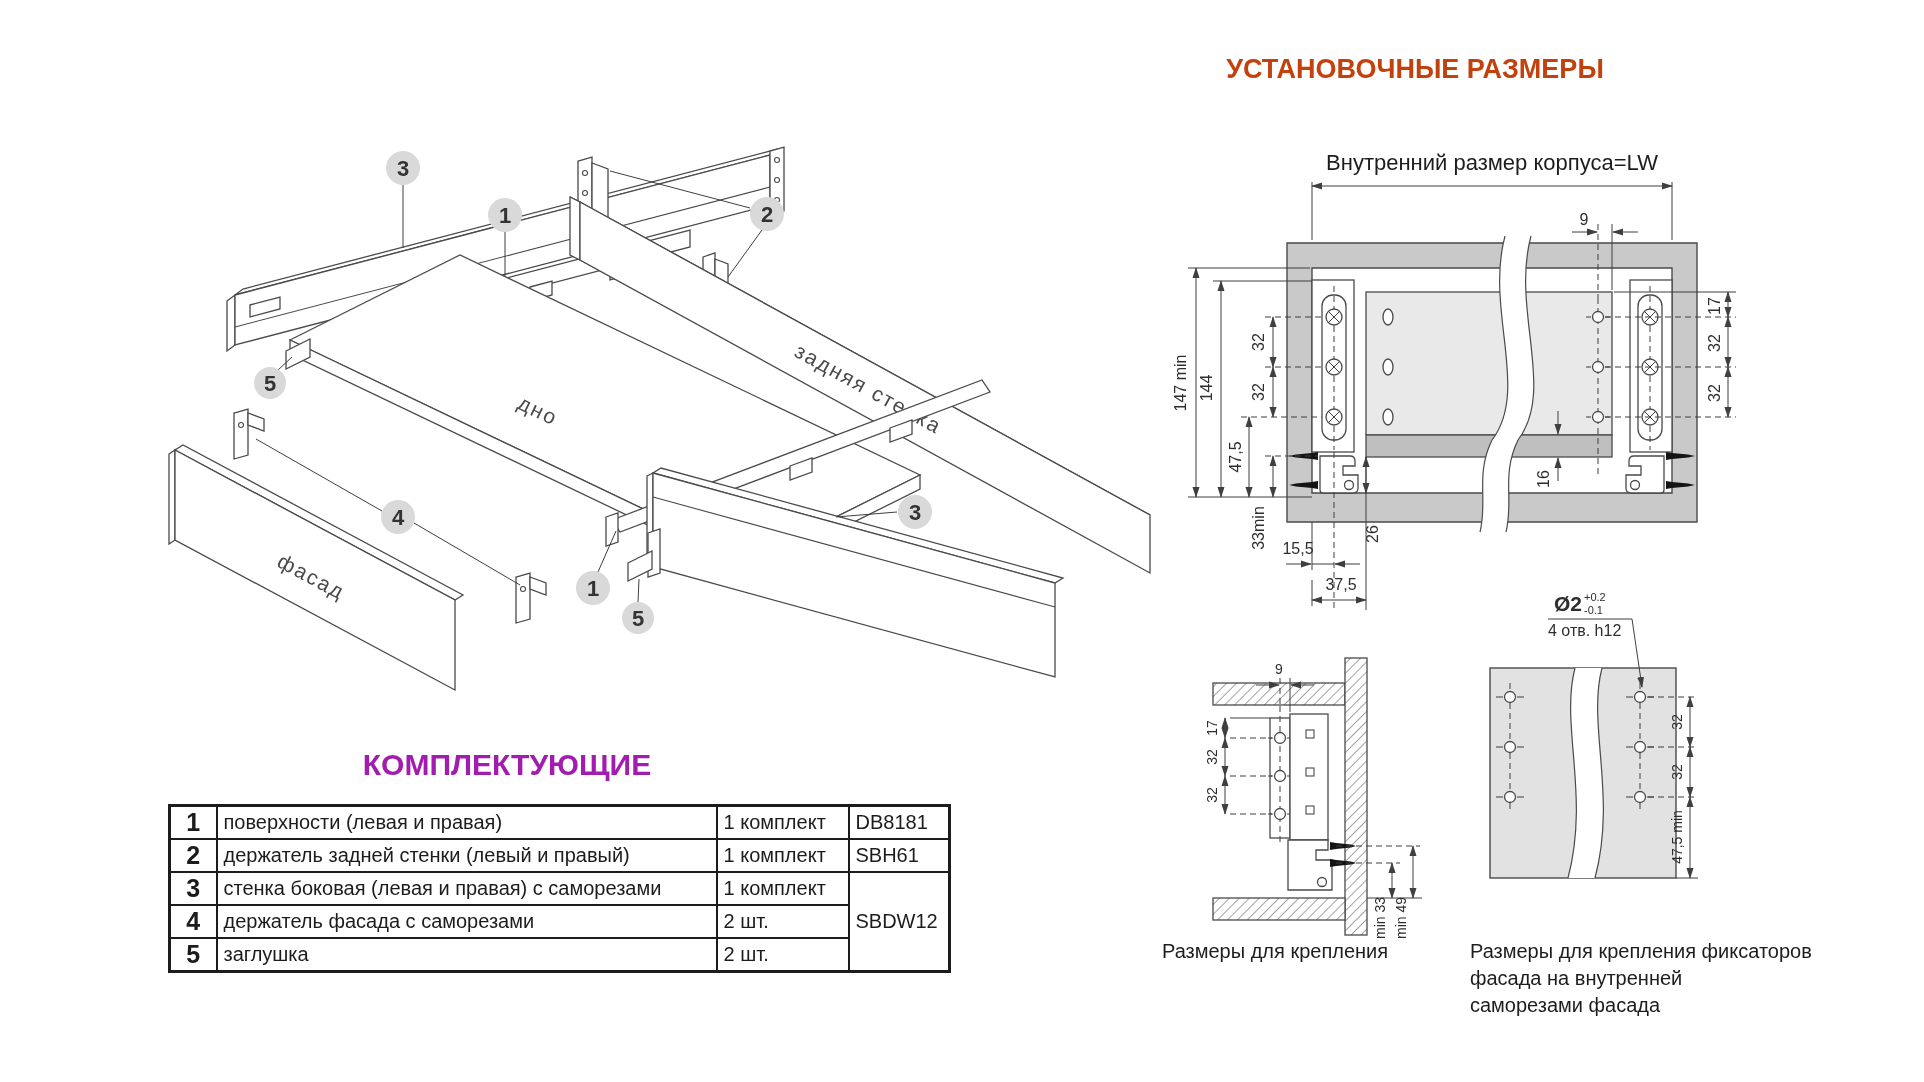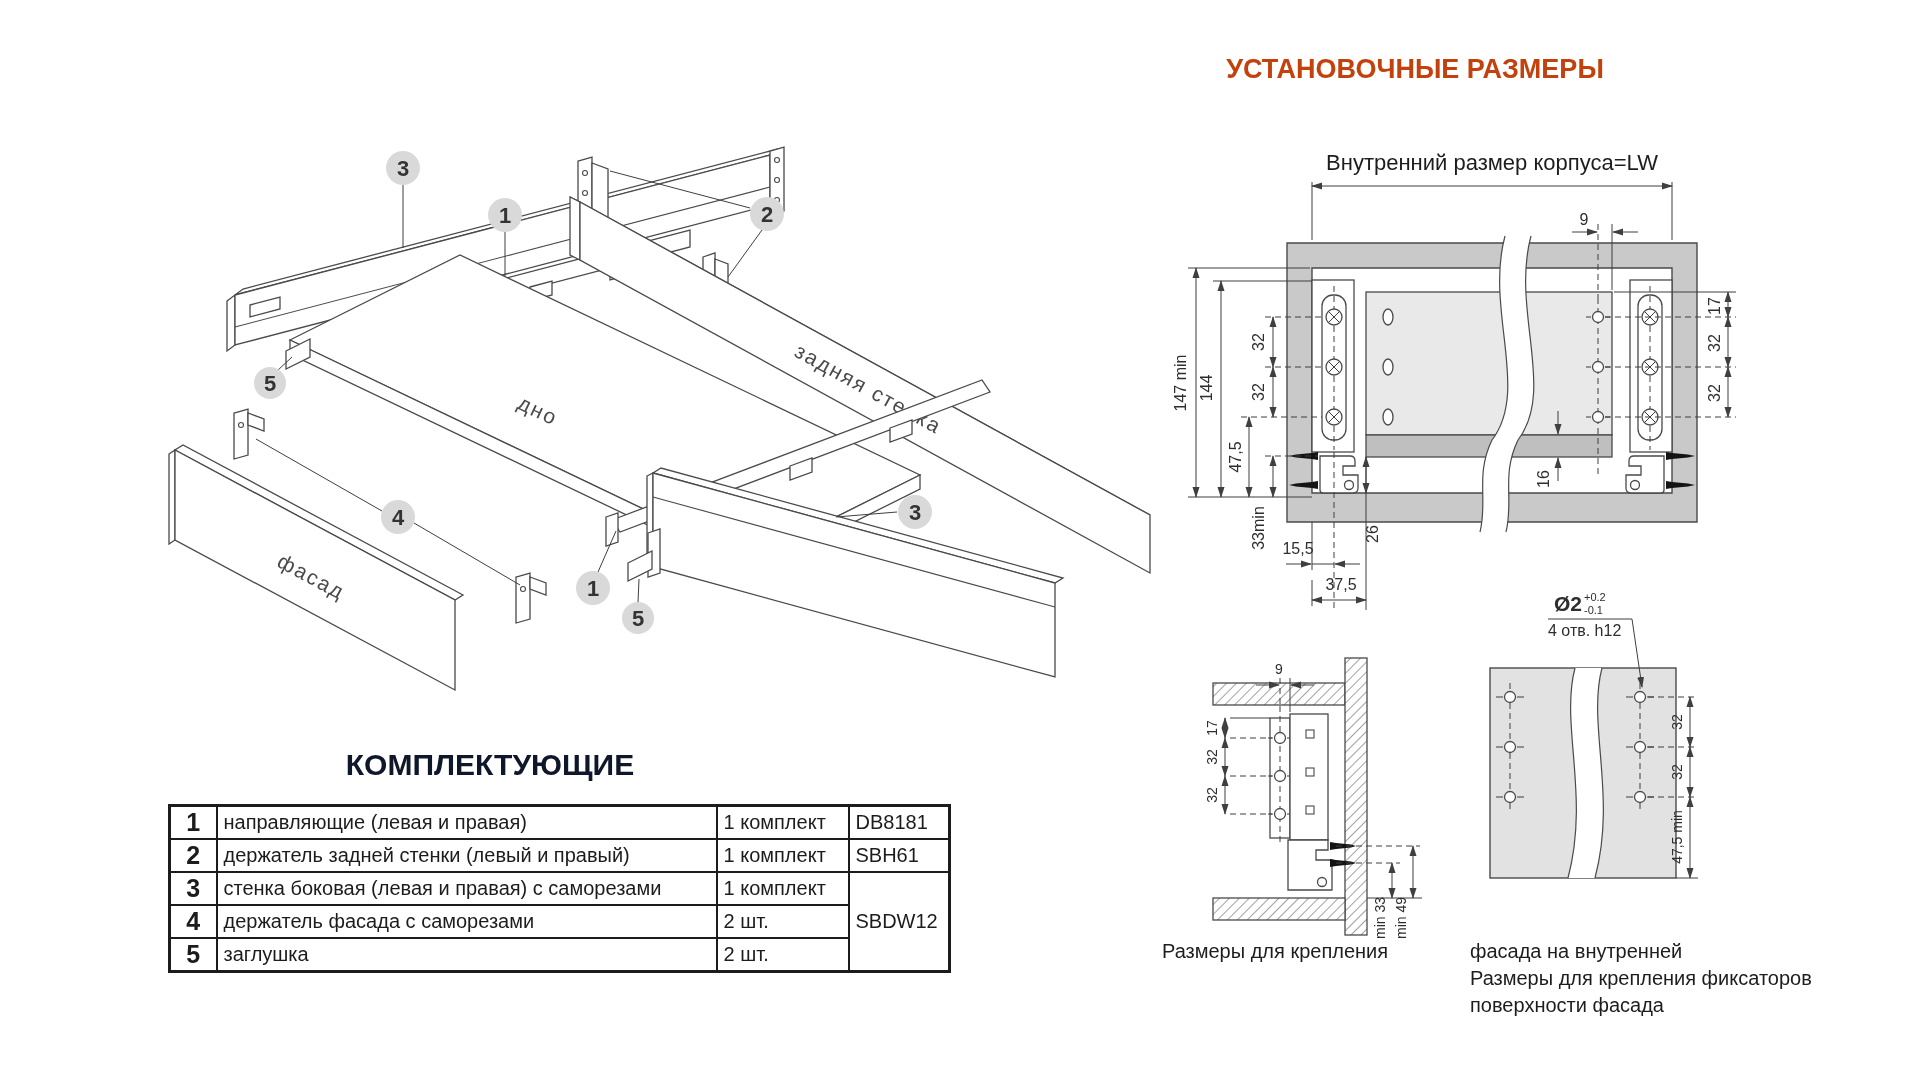--- a/index.html
+++ b/index.html
@@ -1,21 +1,21 @@
 <!DOCTYPE html>
 <html><head>
 <meta charset="utf-8">
 <style>
   html,body{margin:0;padding:0;background:#fff;}
   body{width:1924px;height:1082px;position:relative;font-family:"Liberation Sans",sans-serif;color:#222;overflow:hidden;}
   .abs{position:absolute;}
   
   #right-title{left:1075px;top:52px;width:680px;text-align:center;font-weight:bold;font-size:27px;line-height:34px;color:#c2410c;}
   
-  #comp-title{left:168px;top:748px;width:644px;text-align:center;font-weight:bold;font-size:30px;color:#0f172a;}
+  #comp-title{left:185px;top:748px;width:644px;text-align:center;font-weight:bold;font-size:30px;color:#a21caf;}
   
   #comp-table{left:168px;top:804px;border-collapse:collapse;table-layout:fixed;}
   #comp-table td{border:2px solid #1c1c1c;font-size:20px;color:#1c1c1c;height:31px;padding:0 6px;white-space:nowrap;background:#fff;}
   #comp-table td.num{font-size:25px;font-weight:bold;text-align:center;padding:0;}
   #comp-table td.qty,#comp-table td.code{}
   
   .caption{font-size:20px;line-height:27px;text-align:left;color:#1d1d1d;}
   #caption-back{left:1162px;top:938px;width:310px;}
   #caption-facade{left:1470px;top:938px;width:370px;}
   
@@ -482,38 +482,38 @@
     <text class="dimtxt-s" x="202" y="147" text-anchor="middle" transform="rotate(-90 202 147)">32</text>
     <text class="dimtxt-s" x="202" y="197" text-anchor="middle" transform="rotate(-90 202 197)">32</text>
     <text class="dimtxt-s" x="202" y="262" text-anchor="middle" transform="rotate(-90 202 262)">47,5 min</text>
   </g>
 </svg>
 
 <div class="abs caption" id="caption-back">
   <div>Размеры для крепления</div>
 </div>
 <div class="abs caption" id="caption-facade">
+  <div>Размеры для крепления фиксаторов</div>
   <div>фасада на внутренней</div>
-  <div>Размеры для крепления фиксаторов</div>
-  <div>поверхности фасада</div>
+  <div>саморезами фасада</div>
 </div>
 
 <div class="abs" id="comp-title">КОМПЛЕКТУЮЩИЕ</div>
 
 <table class="abs" id="comp-table" style="border:3px solid #1c1c1c;">
   <colgroup>
       <col style="width:47px">
       <col style="width:500px">
       <col style="width:132px">
       <col style="width:101px">
     </colgroup>
   <tbody>
       <tr>
     <td class="num">1</td>
-    <td class="desc">направляющие (левая и правая)</td>
+    <td class="desc">поверхности (левая и правая)</td>
     <td class="qty">1 комплект</td>
     <td class="code">DB8181</td>
   </tr>
   <tr>
     <td class="num">2</td>
     <td class="desc">держатель задней стенки (левый и правый)</td>
     <td class="qty">1 комплект</td>
     <td class="code">SBH61</td>
   </tr>
   <tr>

